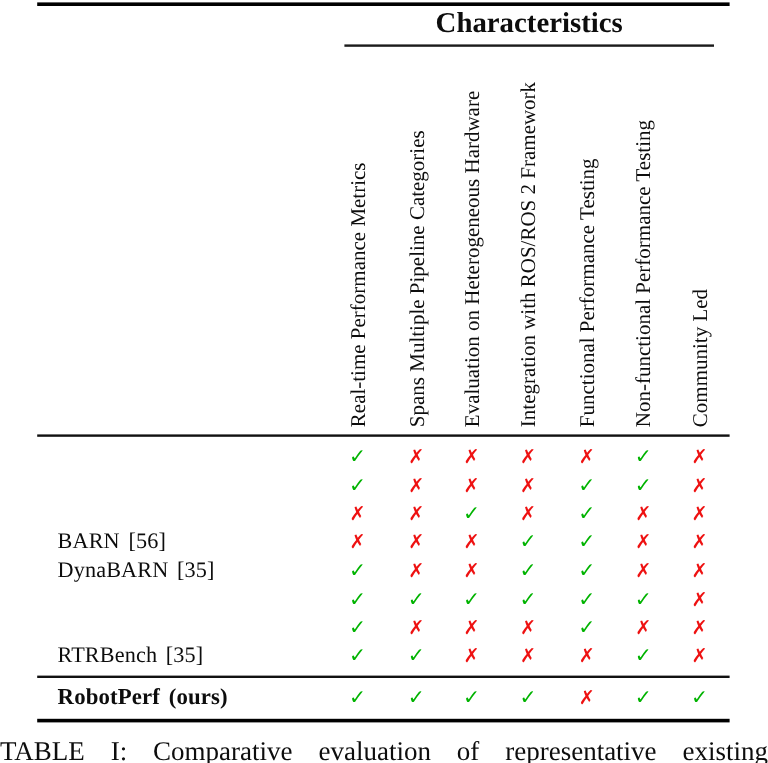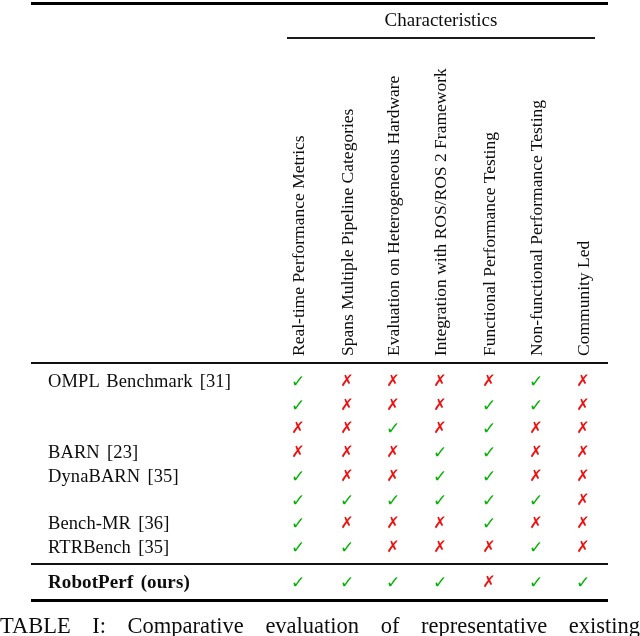--- a/index.html
+++ b/index.html
@@ -13,21 +13,21 @@
     color: #0d0d0d;
   }
   .rule { position: absolute; background: #000000; left: 31px; width: 577px; }
   .toprule    { top: 2px;   height: 3px; }
   .cmidrule   { top: 37px;  height: 1.6px; left: 287px; width: 308px; background: #1b1b1b; }
   .midrule    { top: 362px; height: 1.6px; background: #111111; }
   .midrule2   { top: 563px; height: 1.6px; background: #111111; }
   .bottomrule { top: 599px; height: 3px; }
   .group-header {
     position: absolute; top: 7px; left: 287px; width: 308px;
-    text-align: center; font-weight: normal; font-size: 19px; line-height: 26px;
+    text-align: center; font-weight: bold; font-size: 24px; line-height: 26px;
   }
   .colhead {
     position: absolute; top: 40px; height: 316px; width: 22px;
     writing-mode: vertical-rl; transform: rotate(180deg);
     font-size: 17.5px; line-height: 22px; white-space: nowrap;
   }
   .row { position: absolute; left: 0; width: 640px; height: 24px; }
   .row-label {
     position: absolute; left: 48px; top: 0;
     font-size: 18.5px; line-height: 24px; white-space: nowrap;
@@ -60,21 +60,20 @@
       <div class="colhead" style="left: 336px;">Spans Multiple Pipeline Categories</div>
       <div class="colhead" style="left: 382px;">Evaluation on Heterogeneous Hardware</div>
       <div class="colhead" style="left: 429px;">Integration with ROS/ROS 2 Framework</div>
       <div class="colhead" style="left: 478px;">Functional Performance Testing</div>
       <div class="colhead" style="left: 525px;">Non-functional Performance Testing</div>
       <div class="colhead" style="left: 572px;">Community Led</div>
     </div>
   <div class="rule midrule"></div>
   <div id="rows">
       <div class="row" style="top: 369px;">
-        <span class="row-label">OMPL Benchmark [31]</span>
         <span class="mark check" style="left: 274px; color: rgb(0, 179, 0);">✓</span>
         <span class="mark cross" style="left: 323px; color: rgb(238, 17, 17);">✗</span>
         <span class="mark cross" style="left: 369px; color: rgb(238, 17, 17);">✗</span>
         <span class="mark cross" style="left: 416px; color: rgb(238, 17, 17);">✗</span>
         <span class="mark cross" style="left: 465px; color: rgb(238, 17, 17);">✗</span>
         <span class="mark check" style="left: 512px; color: rgb(0, 179, 0);">✓</span>
         <span class="mark cross" style="left: 559px; color: rgb(238, 17, 17);">✗</span>
       </div>
       <div class="row" style="top: 392.7px;">
         <span class="mark check" style="left: 274px; color: rgb(0, 179, 0);">✓</span>
@@ -88,21 +87,21 @@
       <div class="row" style="top: 416.4px;">
         <span class="mark cross" style="left: 274px; color: rgb(238, 17, 17);">✗</span>
         <span class="mark cross" style="left: 323px; color: rgb(238, 17, 17);">✗</span>
         <span class="mark check" style="left: 369px; color: rgb(0, 179, 0);">✓</span>
         <span class="mark cross" style="left: 416px; color: rgb(238, 17, 17);">✗</span>
         <span class="mark check" style="left: 465px; color: rgb(0, 179, 0);">✓</span>
         <span class="mark cross" style="left: 512px; color: rgb(238, 17, 17);">✗</span>
         <span class="mark cross" style="left: 559px; color: rgb(238, 17, 17);">✗</span>
       </div>
       <div class="row" style="top: 440.1px;">
-        <span class="row-label">BARN [23]</span>
+        <span class="row-label">BARN [56]</span>
         <span class="mark cross" style="left: 274px; color: rgb(238, 17, 17);">✗</span>
         <span class="mark cross" style="left: 323px; color: rgb(238, 17, 17);">✗</span>
         <span class="mark cross" style="left: 369px; color: rgb(238, 17, 17);">✗</span>
         <span class="mark check" style="left: 416px; color: rgb(0, 179, 0);">✓</span>
         <span class="mark check" style="left: 465px; color: rgb(0, 179, 0);">✓</span>
         <span class="mark cross" style="left: 512px; color: rgb(238, 17, 17);">✗</span>
         <span class="mark cross" style="left: 559px; color: rgb(238, 17, 17);">✗</span>
       </div>
       <div class="row" style="top: 463.8px; padding-left: 48px;">
         <span class="row-label">DynaBARN [35]</span>
@@ -117,21 +116,20 @@
       <div class="row" style="top: 487.5px;">
         <span class="mark check" style="left: 274px; color: rgb(0, 179, 0);">✓</span>
         <span class="mark check" style="left: 323px; color: rgb(0, 179, 0);">✓</span>
         <span class="mark check" style="left: 369px; color: rgb(0, 179, 0);">✓</span>
         <span class="mark check" style="left: 416px; color: rgb(0, 179, 0);">✓</span>
         <span class="mark check" style="left: 465px; color: rgb(0, 179, 0);">✓</span>
         <span class="mark check" style="left: 512px; color: rgb(0, 179, 0);">✓</span>
         <span class="mark cross" style="left: 559px; color: rgb(238, 17, 17);">✗</span>
       </div>
       <div class="row" style="top: 511.2px;">
-        <span class="row-label">Bench-MR [36]</span>
         <span class="mark check" style="left: 274px; color: rgb(0, 179, 0);">✓</span>
         <span class="mark cross" style="left: 323px; color: rgb(238, 17, 17);">✗</span>
         <span class="mark cross" style="left: 369px; color: rgb(238, 17, 17);">✗</span>
         <span class="mark cross" style="left: 416px; color: rgb(238, 17, 17);">✗</span>
         <span class="mark check" style="left: 465px; color: rgb(0, 179, 0);">✓</span>
         <span class="mark cross" style="left: 512px; color: rgb(238, 17, 17);">✗</span>
         <span class="mark cross" style="left: 559px; color: rgb(238, 17, 17);">✗</span>
       </div>
       <div class="row" style="top: 534.9px;">
         <span class="row-label">RTRBench [35]</span>

